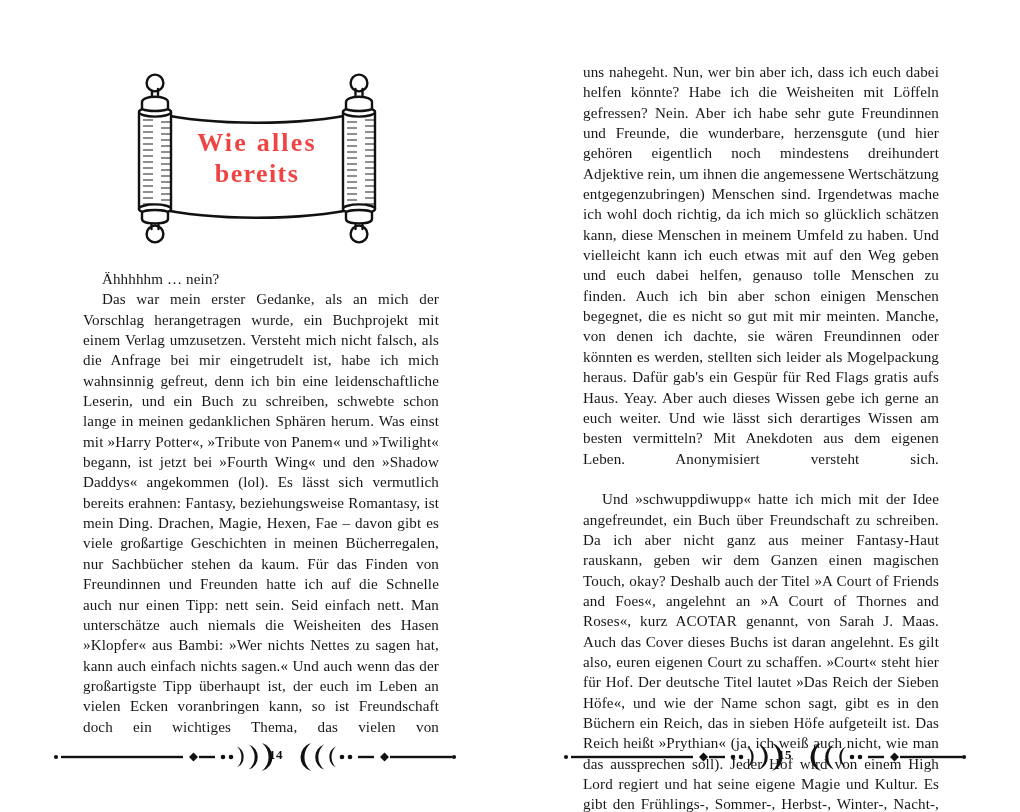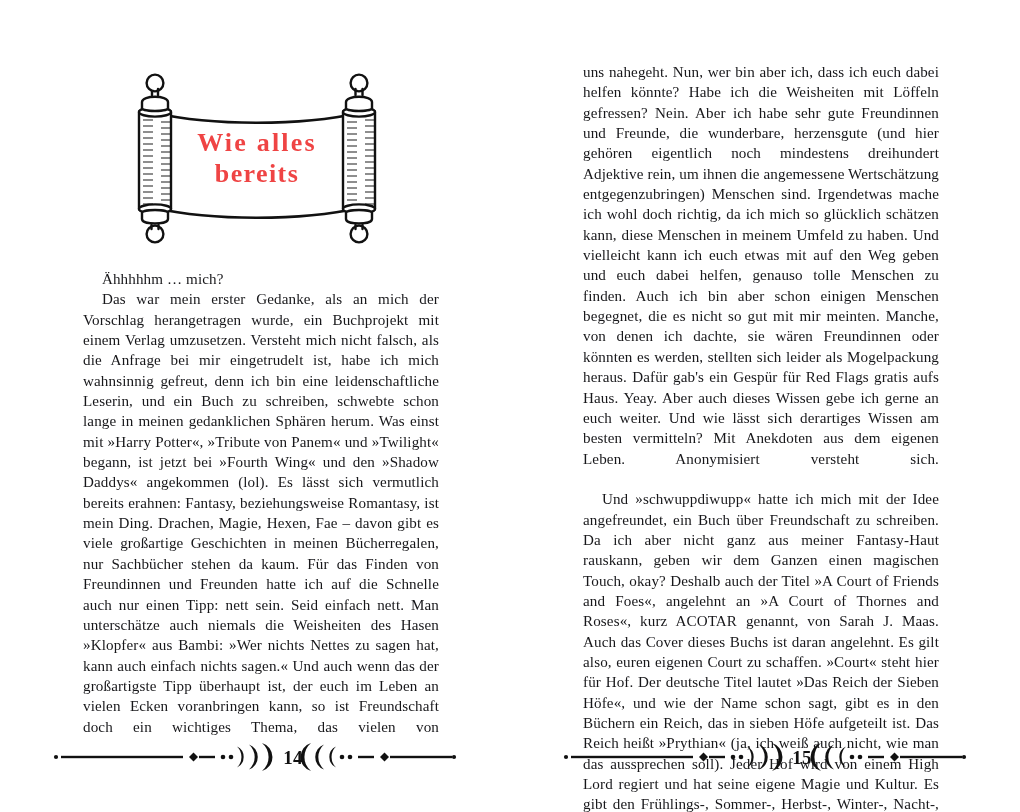--- a/index.html
+++ b/index.html
@@ -113,26 +113,26 @@
   .orn {
     display: flex;
     align-items: center;
     justify-content: center;
     width: 404px;
     height: 34px;
   }
   .orn svg { display: block; }
   .folio {
     font-family: "Liberation Serif", "DejaVu Serif", serif;
-    font-size: 19px;
+    font-size: 13px;
     font-weight: bold;
     letter-spacing: 0.4px;
     color: #111;
     width: 34px;
-    text-align: right;
+    text-align: left;
     line-height: 1;
     margin-top: -1px;
   }
 </style>
 </head>
 <body>
 
 <div class="spread">
 
   <div class="page page-left">
@@ -177,21 +177,21 @@
           <path d="M252 52 H 262 M252 58 H 262 M252 64 H 262 M252 70 H 262 M252 76 H 262 M252 82 H 262 M252 88 H 262 M252 94 H 262 M252 100 H 262 M252 106 H 262 M252 112 H 262 M252 118 H 262 M252 124 H 262 M252 130 H 262 M252 136 H 262"></path>
         </g>
       </svg>
       <div class="scroll-title">
         <span class="l1">Wie alles</span>
         <span class="l2">bereits</span>
       </div>
     </div>
 
     <div class="column">
-      <p class="indent">Ähhhhhm … mich?</p>
+      <p class="indent">Ähhhhhm … nein?</p>
       <p class="indent cont">Das war mein erster Gedanke, als an mich der Vorschlag herangetragen wurde, ein Buchprojekt mit einem Verlag umzusetzen. Versteht mich nicht falsch, als die Anfrage bei mir eingetrudelt ist, habe ich mich wahnsinnig gefreut, denn ich bin eine leidenschaftliche Leserin, und ein Buch zu schreiben, schwebte schon lange in meinen gedanklichen Sphären herum. Was einst mit »Harry Potter«, »Tribute von Panem« und »Twilight« begann, ist jetzt bei »Fourth Wing« und den »Shadow Daddys« angekommen (lol). Es lässt sich vermutlich bereits erahnen: Fantasy, beziehungsweise Romantasy, ist mein Ding. Drachen, Magie, Hexen, Fae – davon gibt es viele großartige Geschichten in meinen Bücherregalen, nur Sachbücher stehen da kaum. Für das Finden von Freundinnen und Freunden hatte ich auf die Schnelle auch nur einen Tipp: nett sein. Seid einfach nett. Man unterschätze auch niemals die Weisheiten des Hasen »Klopfer« aus Bambi: »Wer nichts Nettes zu sagen hat, kann auch einfach nichts sagen.« Und auch wenn das der großartigste Tipp überhaupt ist, der euch im Leben an vielen Ecken voranbringen kann, so ist Freundschaft doch ein wichtiges Thema, das vielen von</p>
     </div>
 
     <div class="footer">
       <div class="orn" style="position: relative;">
         <svg width="404" height="34" viewBox="0 0 404 34" xmlns="http://www.w3.org/2000/svg">
           <g fill="#111">
 
             <circle cx="3" cy="17" r="2.1"></circle>
             <rect x="8" y="15.8" width="122" height="2.4"></rect>

